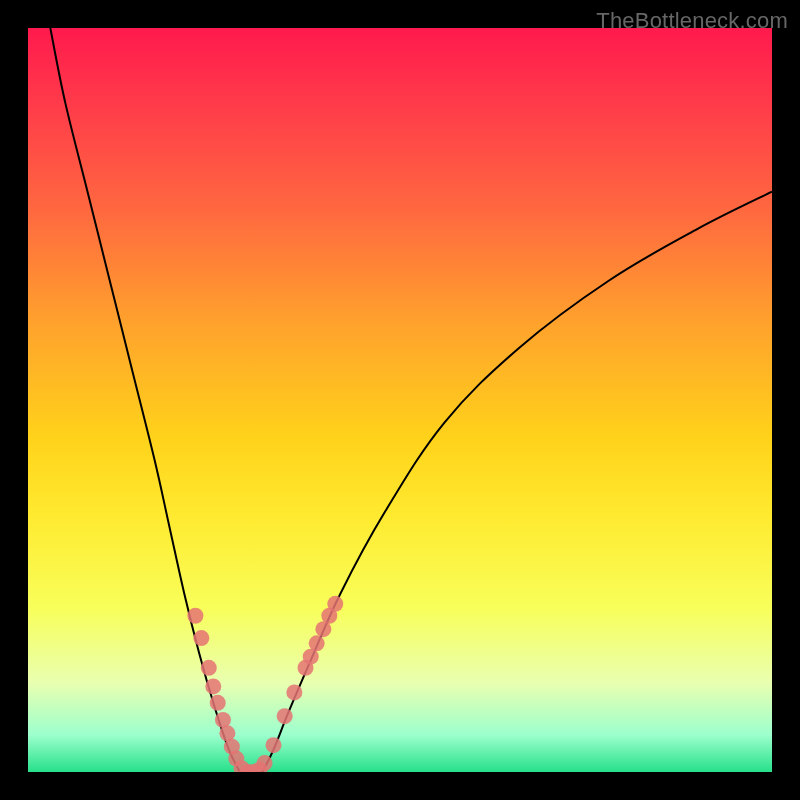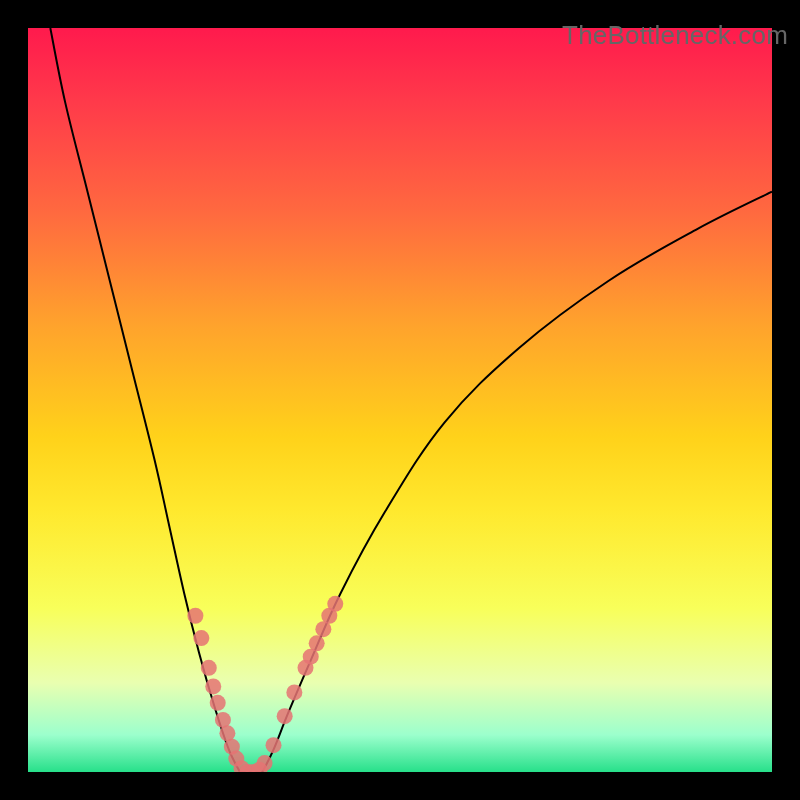--- a/index.html
+++ b/index.html
@@ -32,24 +32,24 @@
       #ffa32c 40%,
       #ffd21a 55%,
       #ffe92e 65%,
       #f8ff5a 78%,
       #e9ffb0 88%,
       #9cffcd 95%,
       #27e08a 100%);
   }
   .watermark {
     position: absolute;
-    top: 20px;
+    top: 8px;
     right: 12px;
     color: #666;
-    font-size: 26px;
+    font-size: 22px;
     font-weight: 500;
     letter-spacing: 0.2px;
   }
   svg.curves {
     position: absolute;
     left: 0;
     top: 0;
   }
 </style>
 </head>

